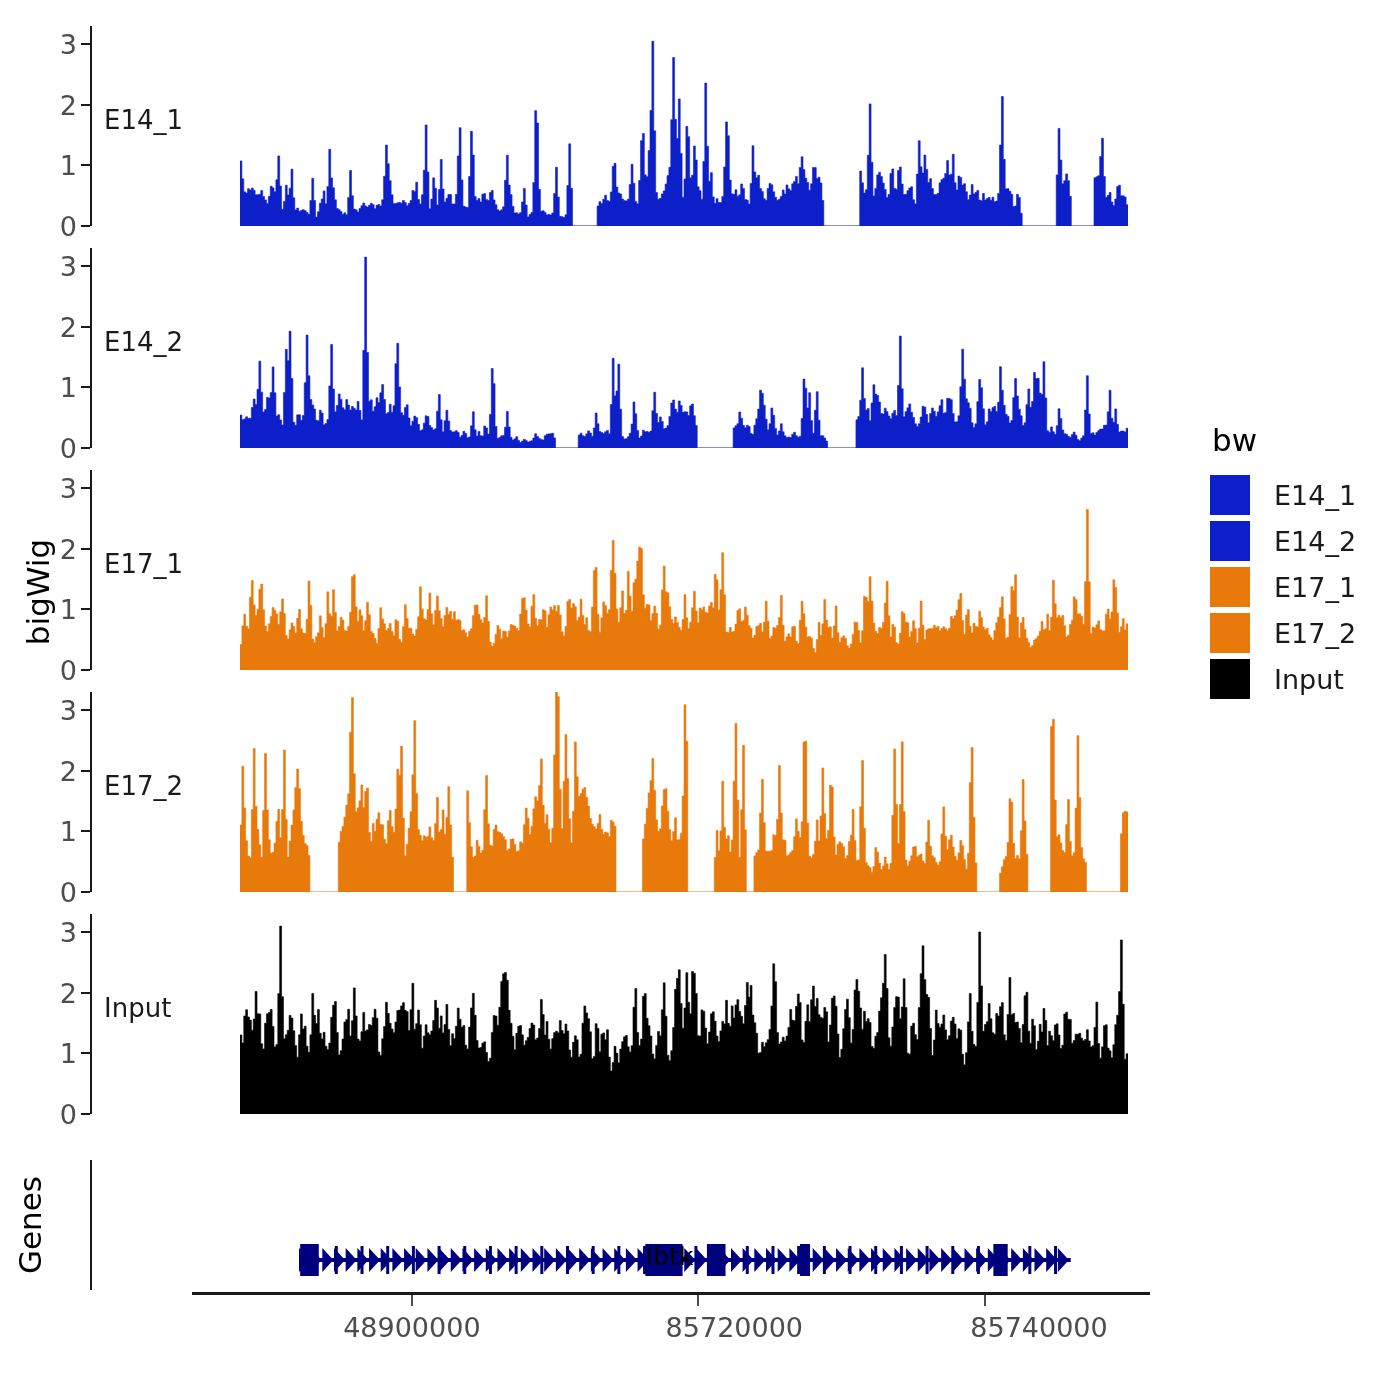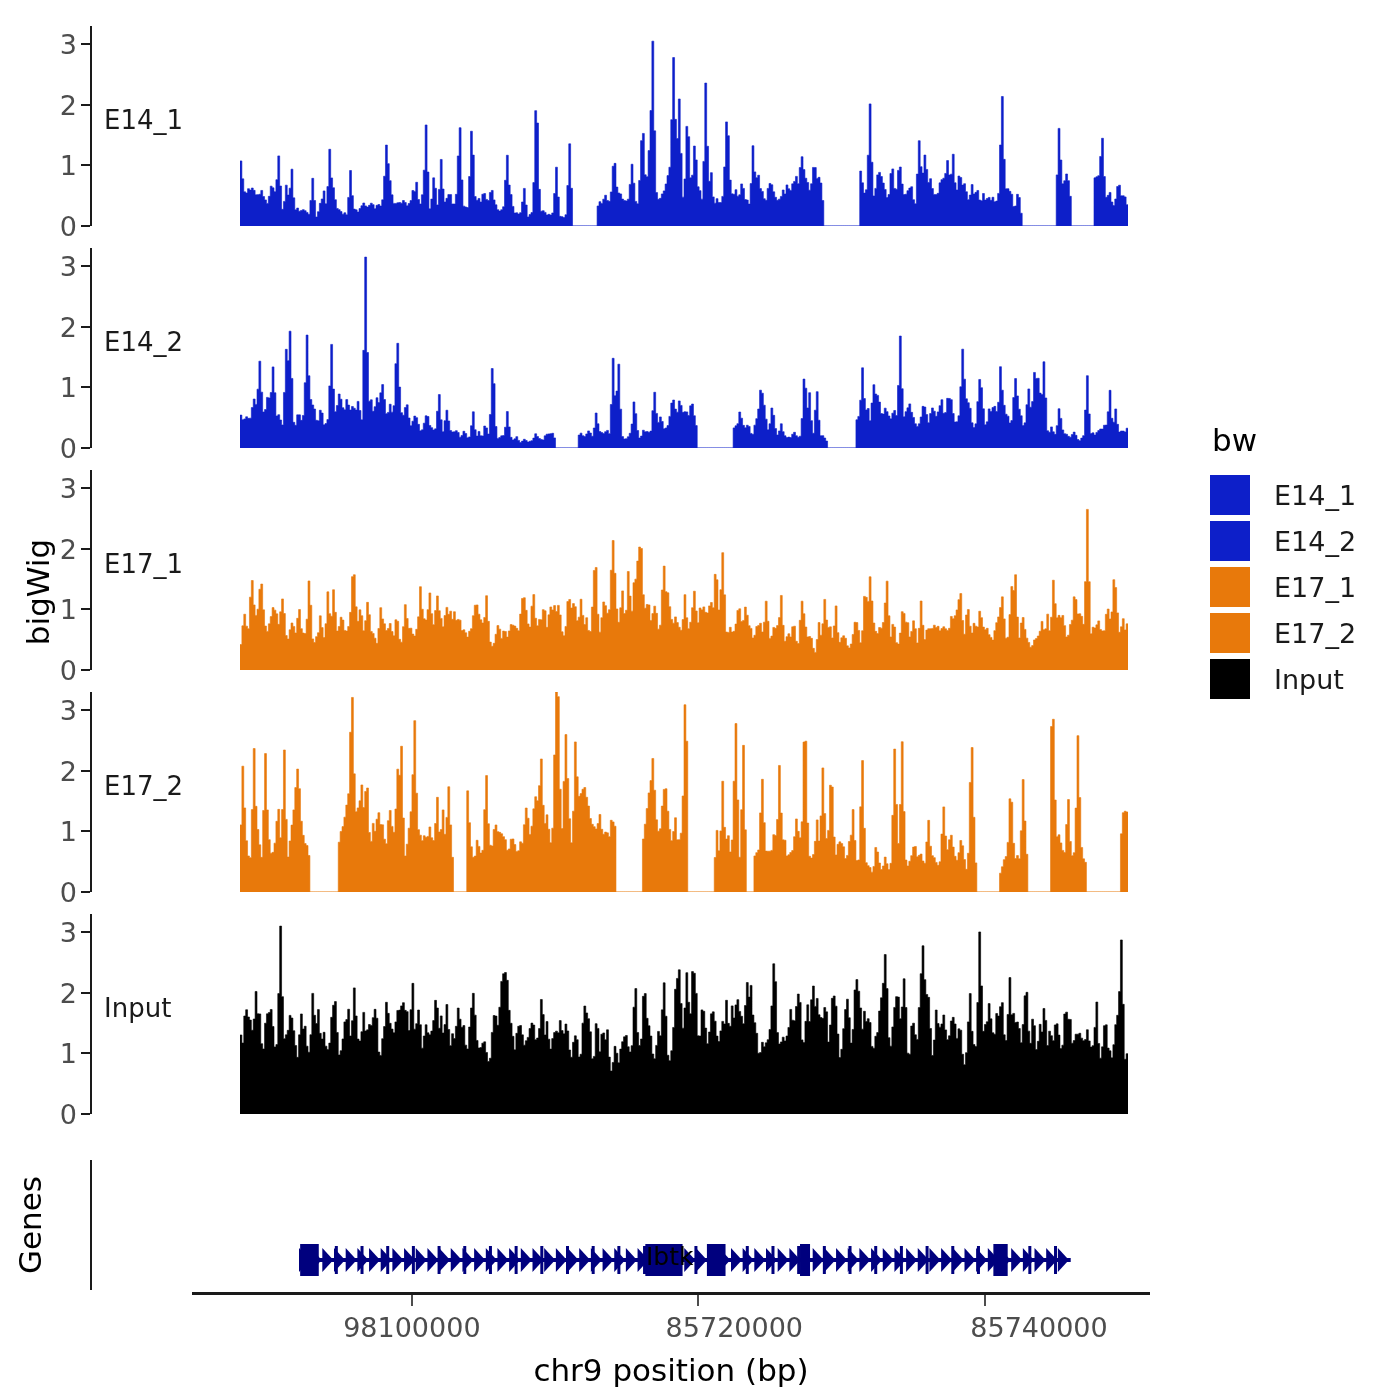--- a/index.html
+++ b/index.html
@@ -284,27 +284,26 @@
           <rect x="555.3290322580646" y="84" width="37.23870967741925" height="32" fill="#00007e"></rect>
           <rect x="616.916129032258" y="84" width="18.619354838709683" height="32" fill="#00007e"></rect>
           <rect x="710.0129032258064" y="84" width="10.025806451612993" height="32" fill="#00007e"></rect>
           <rect x="903.3677419354839" y="84" width="14.322580645161224" height="32" fill="#00007e"></rect>
         </svg></div>
   </div>
 
   <div id="x-axis-line"></div>
   <div id="x-axis-ticks">
       <div class="xtick" style="left: 410.871px;"></div>
-      <div class="xtick-label" style="left: 411.871px;">98100000</div>
+      <div class="xtick-label" style="left: 411.871px;">48900000</div>
       <div class="xtick" style="left: 697.323px;"></div>
       <div class="xtick-label" style="left: 698.323px; margin-left: 36px;">85720000</div>
       <div class="xtick" style="left: 983.774px;"></div>
       <div class="xtick-label" style="left: 1039px;">85740000</div>
     </div>
-  <div class="axis-title-x">chr9 position (bp)</div>
 
   <div id="legend">
     <div id="legend-title">bw</div>
     <div id="legend-items">
         <div class="legend-row">
           <div class="legend-key" style="background: rgb(13, 31, 201);"></div>
           <div class="legend-text">E14_1</div>
         </div>
         <div class="legend-row">
           <div class="legend-key" style="background: rgb(13, 31, 201);"></div>

